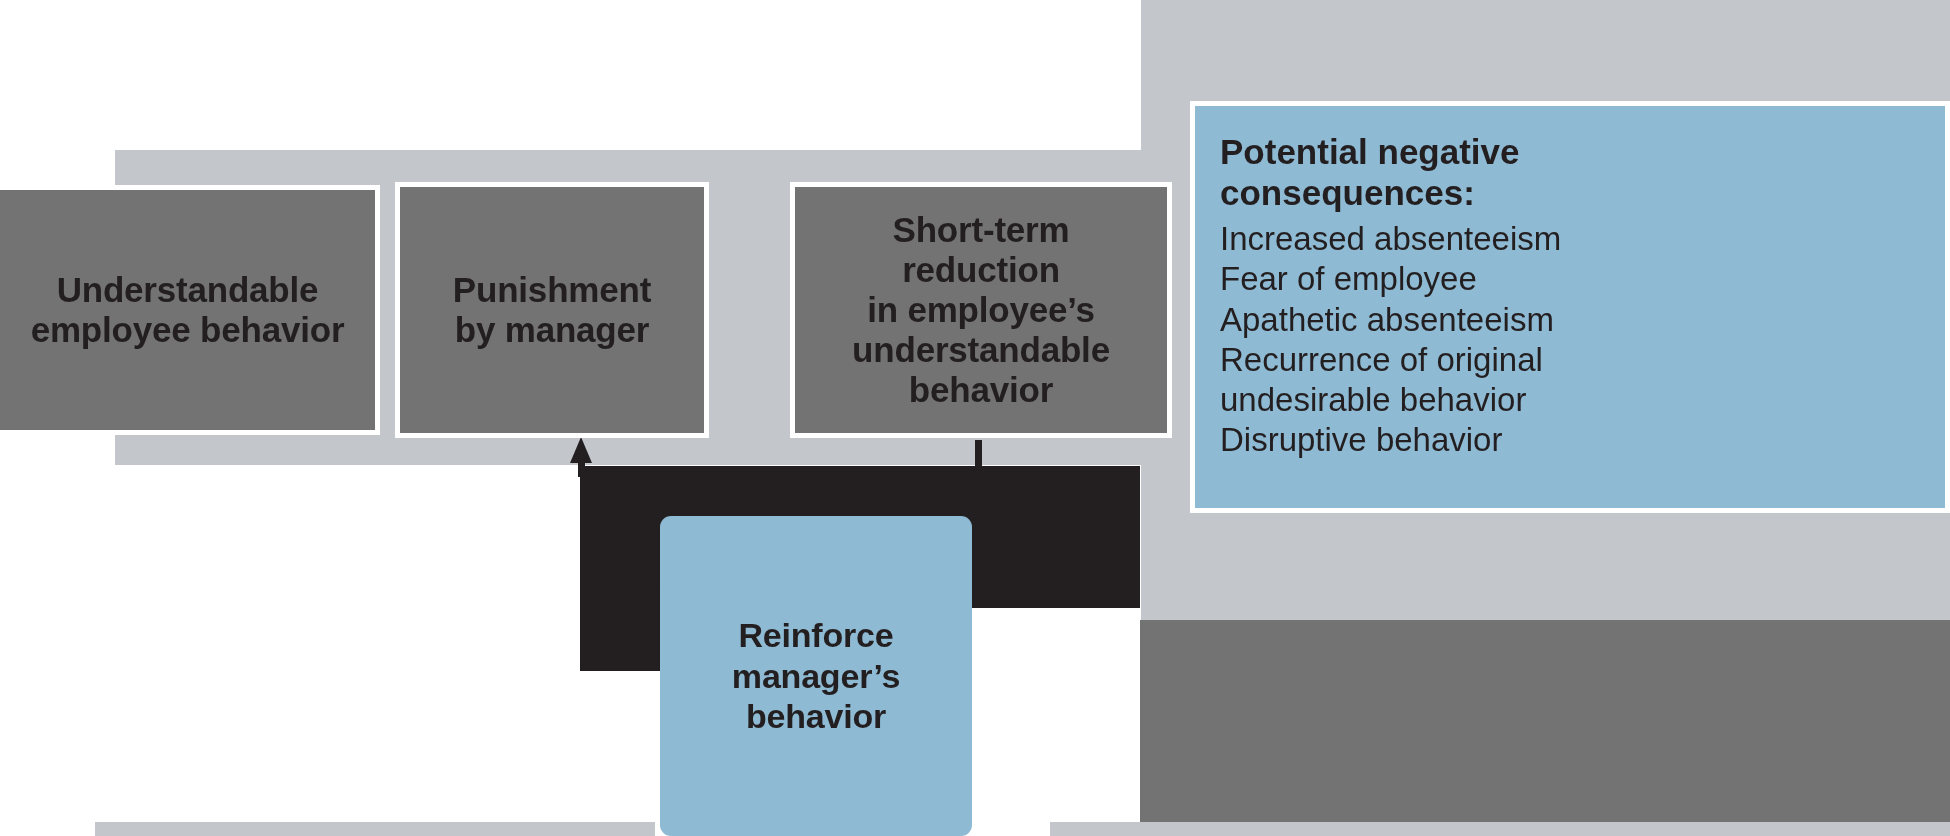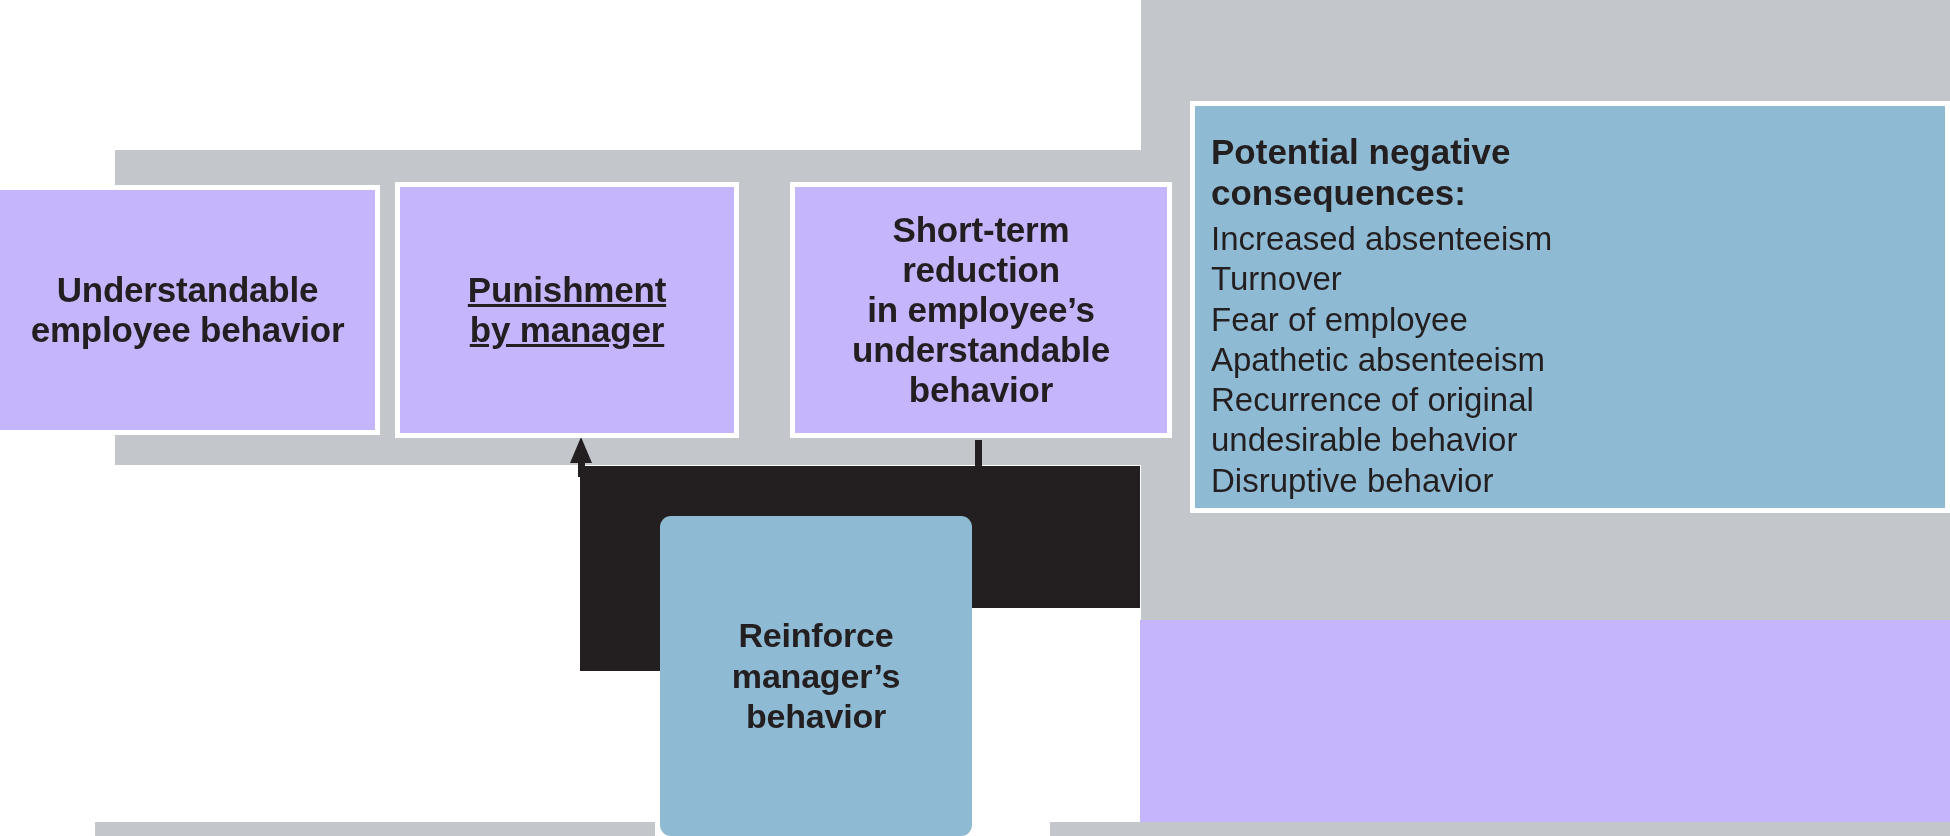--- a/index.html
+++ b/index.html
@@ -26,21 +26,21 @@
 
   
   .black-plate {
     position: absolute;
     background: #231f20;
   }
 
   
   .blue-box {
     position: absolute;
-    background: #c4b5fd;
+    background: #737373;
     border: 5px solid #ffffff;
     box-sizing: border-box;
     display: flex;
     align-items: center;
     justify-content: center;
     text-align: center;
     color: #231f20;
   }
   .blue-box.plain {
     border: none;
@@ -53,21 +53,21 @@
     white-space: pre-line;
   }
 
   
   .panel {
     position: absolute;
     background: #8fbad3;
     border: 5px solid #ffffff;
     box-sizing: border-box;
     color: #231f20;
-    padding: 26px 22px 18px 16px;
+    padding: 26px 22px 18px 25px;
   }
   .panel-title {
     font-weight: bold;
     font-size: 35px;
     line-height: 1.16;
     white-space: pre-line;
     margin-bottom: 6px;
   }
   .panel-list {
     list-style: none;
@@ -143,39 +143,38 @@
   <div class="stem-v" style="left:975px; top:440px; height:34px;"></div>
 
   <div class="arrow-left" style="left:648px; top:583px; transform:rotate(180deg);"></div>
   <div class="arrow-left" style="left:898px; top:583px;"></div>
 
   <div class="blue-box" style="left:-5px; top:185px; width:385px; height:250px;">
     <div class="box-label">Understandable
 employee behavior</div>
   </div>
 
-  <div class="blue-box" style="left:395px; top:182px; width:344px; height:256px;text-decoration:underline;">
+  <div class="blue-box" style="left:395px; top:182px; width:314px; height:256px;">
     <div class="box-label">Punishment
 by manager</div>
   </div>
 
   <div class="blue-box" style="left:790px; top:182px; width:382px; height:256px;">
     <div class="box-label">Short-term
 reduction
 in employee’s
 understandable
 behavior</div>
   </div>
 
   <div class="panel" style="left:1190px; top:101px; width:760px; height:412px;">
     <div class="panel-title">Potential negative
 consequences:</div>
     <ul class="panel-list">
       <li>Increased absenteeism</li>
-      <li>Turnover</li>
       <li>Fear of employee</li>
       <li>Apathetic absenteeism</li>
       <li>Recurrence of original
 undesirable behavior</li>
       <li>Disruptive behavior</li>
     </ul>
   </div>
 
   <div class="blue-box plain" style="left:1140px; top:620px; width:810px; height:202px;"></div>
 

